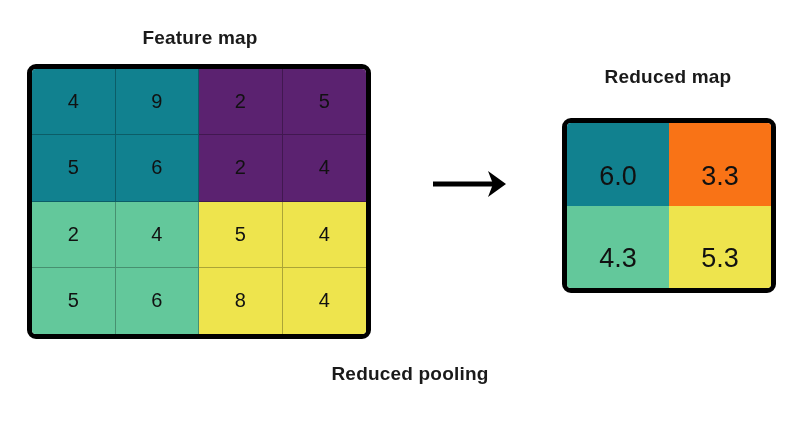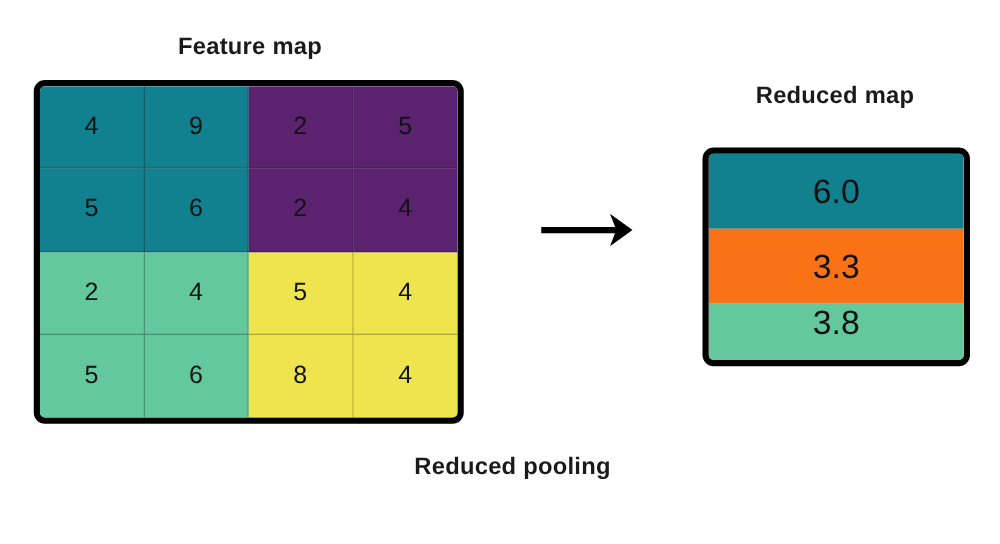--- a/index.html
+++ b/index.html
@@ -64,21 +64,21 @@
     width: 344px;
     height: 275px;
     grid-template-columns: repeat(4, 1fr);
     grid-template-rows: repeat(4, 1fr);
   }
   #reduced-map-grid {
     left: 562px;
     top: 118px;
     width: 214px;
     height: 175px;
-    grid-template-columns: repeat(1, 1fr);
+    grid-template-columns: repeat(2, 1fr);
     grid-template-rows: repeat(2, 1fr);
   }
 
   .cell {
     position: relative;
     display: flex;
     align-items: center;
     justify-content: center;
     color: #111111;
     box-sizing: border-box;
@@ -140,18 +140,19 @@
   <svg id="transform-arrow" viewBox="0 0 82 36">
     <line x1="3" y1="18" x2="66" y2="18" stroke="#000000" stroke-width="5"></line>
     <path d="M 58 5 L 76 18 L 58 31 L 63 18 Z" fill="#000000"></path>
   </svg>
 
   <div class="caption" id="reduced-map-title">Reduced map</div>
 
   <div class="grid-box" id="reduced-map-grid">
     <div class="cell" style="background: rgb(17, 129, 143);">6.0</div>
     <div class="cell" style="background: #f97316;">3.3</div>
-    <div class="cell" style="background: rgb(99, 200, 155);">3.8</div>
+    <div class="cell" style="background: rgb(99, 200, 155);">4.3</div>
+    <div class="cell" style="background: rgb(238, 228, 77);">5.3</div>
   </div>
 
   <div class="caption" id="bottom-caption">Reduced pooling</div>
 
 </div>
 
 </body></html>

